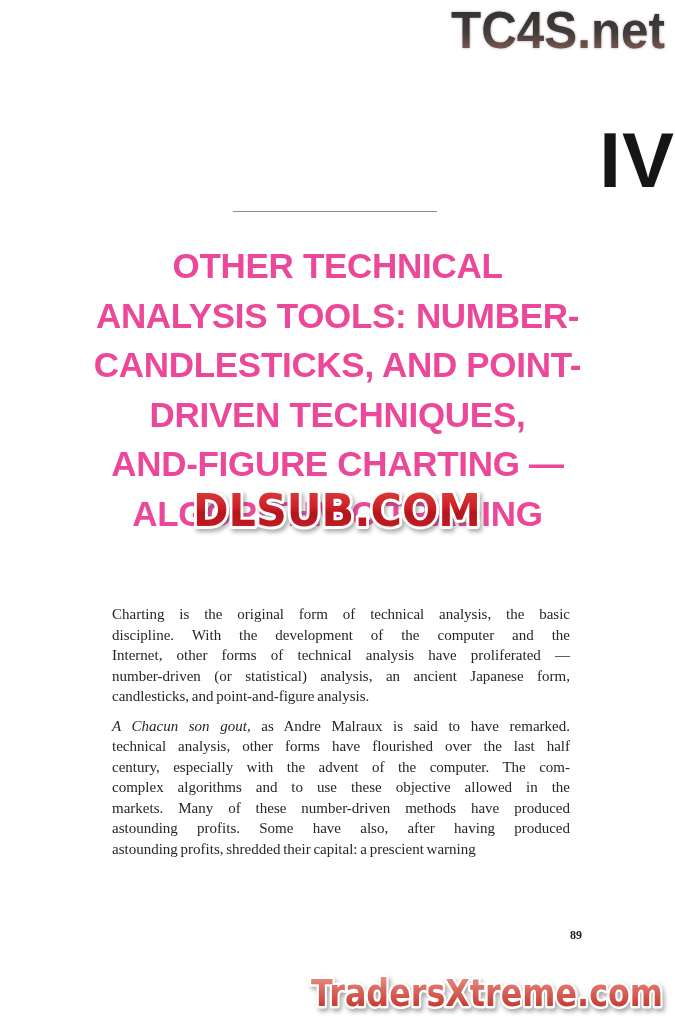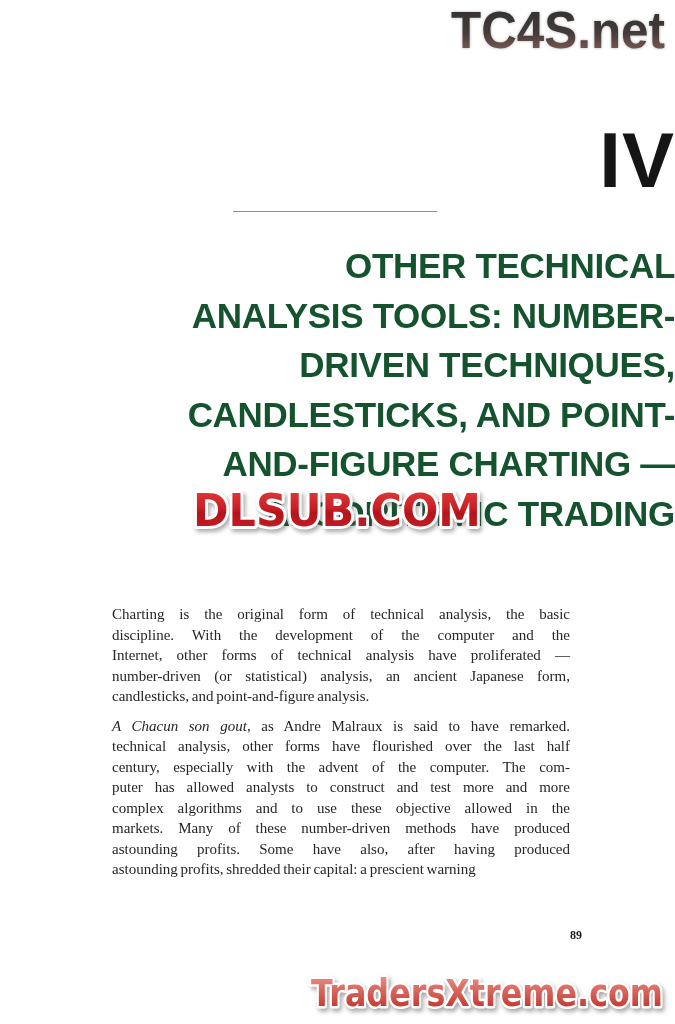--- a/index.html
+++ b/index.html
@@ -50,22 +50,22 @@
     height: 0;
     border-top: 1px solid #8f8f8f;
   }
 
   
   .chapter-title {
     position: absolute;
     top: 241px;
     left: 0;
     width: 100%;
-    text-align: right;
-    color: #14532d;
+    text-align: center;
+    color: #ec4899;
   }
   .title-line {
     font-family: "Liberation Sans", sans-serif;
     font-weight: bold;
     font-size: 35px;
     line-height: 49.5px;
     letter-spacing: -0.3px;
     white-space: nowrap;
   }
 
@@ -138,22 +138,22 @@
     </svg>
   </div>
 
   <div class="numeral">IV</div>
 
   <div class="divider"></div>
 
   <div class="chapter-title">
       <div class="title-line">OTHER TECHNICAL</div>
       <div class="title-line">ANALYSIS TOOLS: NUMBER-</div>
+      <div class="title-line">CANDLESTICKS, AND POINT-</div>
       <div class="title-line">DRIVEN TECHNIQUES,</div>
-      <div class="title-line">CANDLESTICKS, AND POINT-</div>
       <div class="title-line">AND-FIGURE CHARTING —</div>
       <div class="title-line last">ALGORITHMIC TRADING</div>
     </div>
 
   <div class="watermark-center">
     <svg width="315" height="64" viewBox="0 0 315 64">
       <defs>
         <linearGradient id="gradWm" x1="0" y1="0" x2="0" y2="1">
           <stop offset="0%" stop-color="#e0443c"></stop>
           <stop offset="45%" stop-color="#cc1f27"></stop>
@@ -170,21 +170,20 @@
         <div class="body-line">Charting is the original form of technical analysis, the basic</div>
         <div class="body-line">discipline. With the development of the computer and the</div>
         <div class="body-line">Internet, other forms of technical analysis have proliferated —</div>
         <div class="body-line">number-driven (or statistical) analysis, an ancient Japanese form,</div>
         <div class="body-line last">candlesticks, and point-and-figure analysis.</div>
       </div>
     <div class="paragraph">
         <div class="body-line"><span style="font-style: italic;">A Chacun son gout</span><span>, as Andre Malraux is said to have remarked.</span></div>
         <div class="body-line">technical analysis, other forms have flourished over the last half</div>
         <div class="body-line">century, especially with the advent of the computer. The com-</div>
-        <div class="body-line">puter has allowed analysts to construct and test more and more</div>
         <div class="body-line">complex algorithms and to use these objective allowed in the</div>
         <div class="body-line">markets. Many of these number-driven methods have produced</div>
         <div class="body-line">astounding profits. Some have also, after having produced</div>
         <div class="body-line last">astounding profits, shredded their capital: a prescient warning</div>
       </div>
   </div>
 
   <div class="page-number">89</div>
 
   <div class="bottom-logo">

